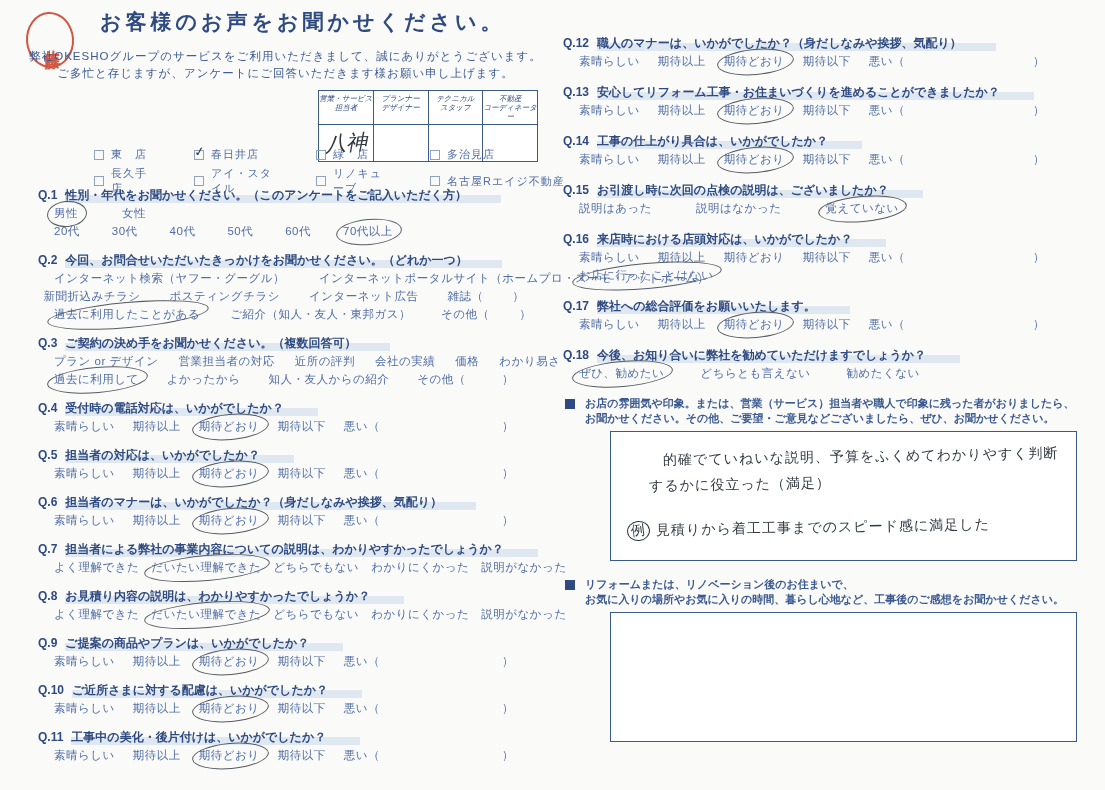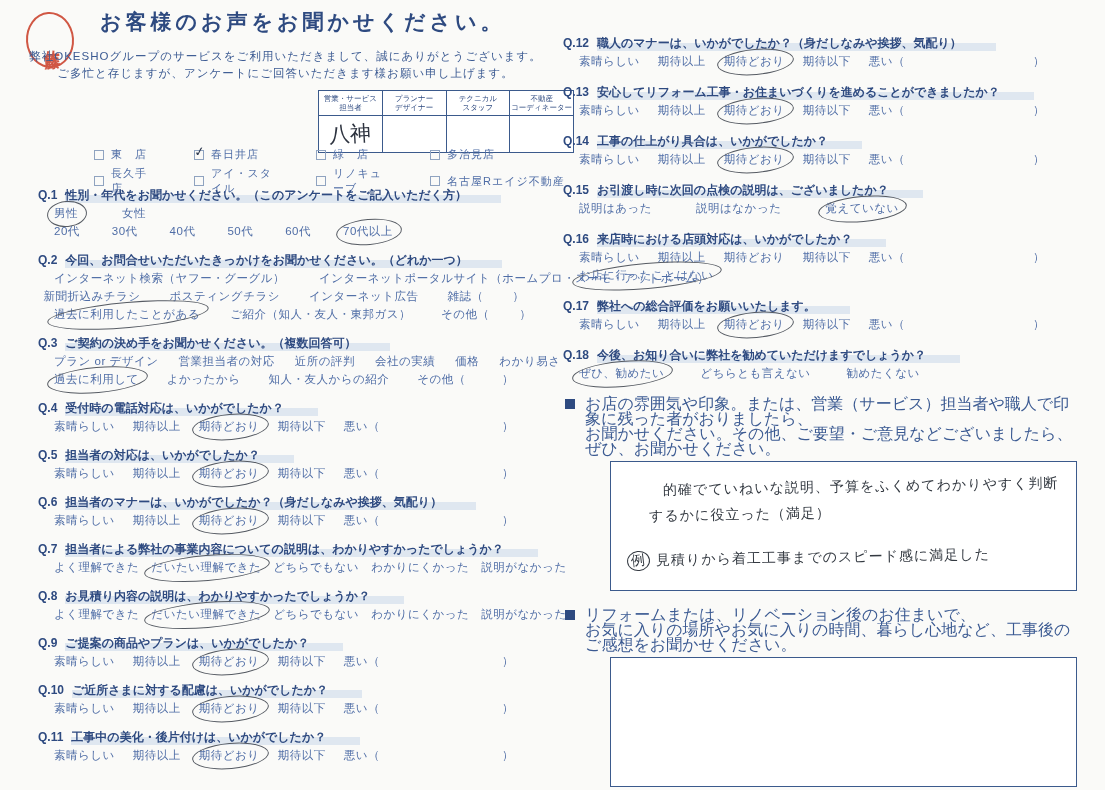--- a/index.html
+++ b/index.html
@@ -20,22 +20,22 @@
   .stamp{position:absolute;left:26px;top:12px;width:48px;height:56px;border:2.5px solid var(--red);
          border-radius:50%;display:flex;align-items:center;justify-content:center;
          color:var(--red);font-weight:bold;font-size:16px;transform:rotate(-4deg);opacity:.9;}
   .stamp span{writing-mode:vertical-rl;letter-spacing:3px;}
   .main-title{position:absolute;left:100px;top:8px;width:420px;font-size:21px;font-weight:bold;
               color:var(--navy);letter-spacing:4px;}
   .greet{position:absolute;left:28px;top:48px;width:515px;text-align:center;color:#3b5a92;
          font-size:11.5px;line-height:17px;letter-spacing:1px;}
 
   
-  .staff-table{position:absolute;left:318px;top:90px;width:256px;border:1.6px solid var(--line);
-               display:flex;flex-direction:column;background:#fff;}
+  .staff-table{position:absolute;left:318px;top:90px;width:220px;border:1.6px solid var(--line);
+               display:flex;flex-direction:column;background:#fff;font-style:italic;}
   .st-row{display:flex;}
   .st-cell{border-right:1px solid var(--line);flex:1;text-align:center;}
   .st-cell:last-child{border-right:none;}
   .st-head .st-cell{font-size:7.5px;line-height:9px;color:var(--navy);padding:3px 0;
                     border-bottom:1px solid var(--line);}
   .st-body .st-cell{height:36px;display:flex;align-items:center;justify-content:center;}
   .hw-name{font-size:21px;color:#2e3440;transform:rotate(-3deg);font-weight:500;}
 
   
   .branches{position:absolute;left:58px;top:147px;display:grid;
@@ -59,21 +59,21 @@
   .opt-row{display:flex;align-items:center;padding-left:16px;line-height:18px;white-space:nowrap;}
   .opt{font-size:11.5px;color:#4f6da6;position:relative;letter-spacing:.5px;}
   .opt.nogap{margin-right:0 !important;}
   .opt.push-right{margin-left:auto;margin-right:30px;}
   .opt.circled::before{content:"";position:absolute;left:-7px;right:-9px;top:-3px;bottom:-5px;
                        border:1.6px solid var(--pencil);border-radius:50%;transform:rotate(-5deg);}
 
   
   .bullet-sec{display:flex;margin-top:14px;}
   .bullet-sq{width:10px;height:10px;background:var(--navy);margin:3px 10px 0 2px;flex:none;}
-  .bullet-text{font-size:16px;line-height:15px;color:#3b5a92;}
+  .bullet-text{font-size:11px;line-height:15px;color:#3b5a92;font-weight:bold;}
   .comment-box{margin-left:47px;margin-top:5px;width:467px;height:130px;
                border:1.5px solid var(--line);background:#fff;position:relative;}
   .hw-line{position:absolute;font-size:14px;color:#343a42;letter-spacing:1px;
            transform:rotate(-1deg);white-space:nowrap;}
   .hw1{left:52px;top:16px;}
   .hw2{left:38px;top:44px;}
   .hw3{left:16px;top:86px;}
   .hw-circle{display:inline-block;border:1.5px solid #343a42;border-radius:50%;
              padding:0 3px;margin-right:6px;transform:rotate(-6deg);}
   .closing{margin-top:8px;}

